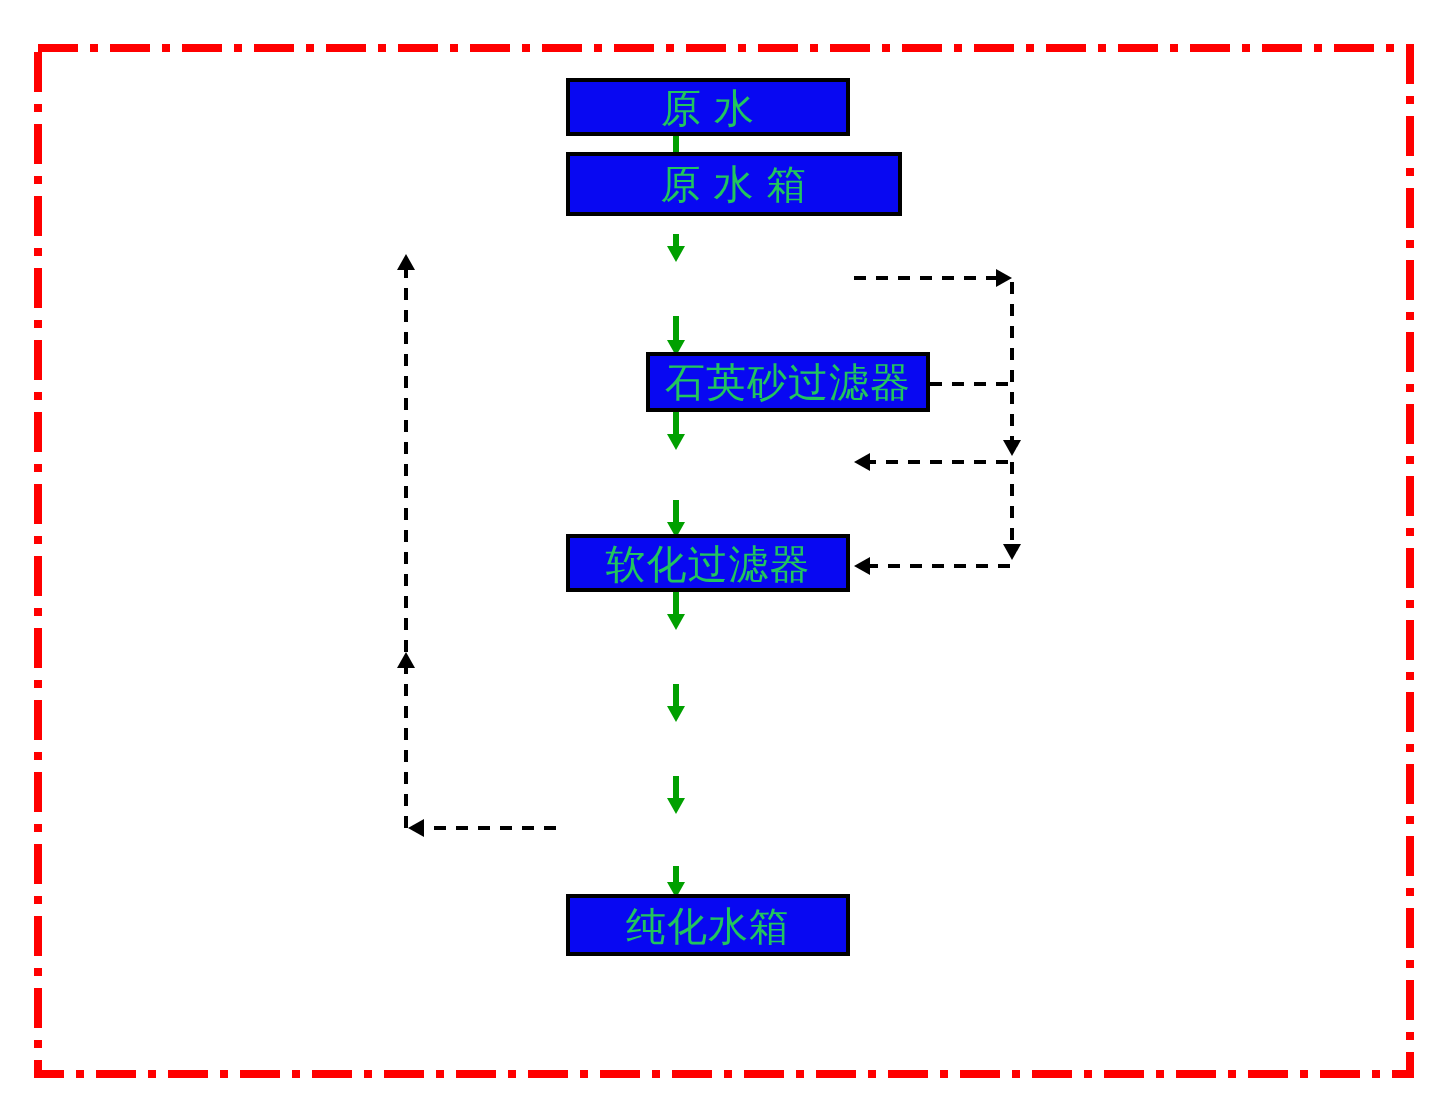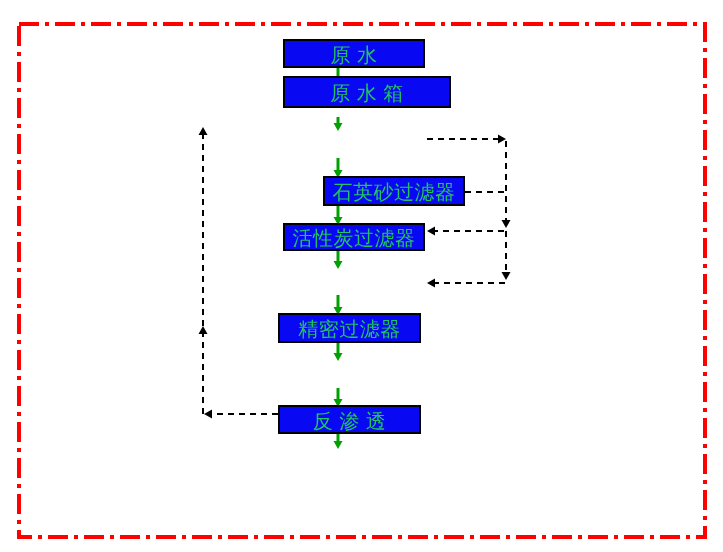--- a/index.html
+++ b/index.html
@@ -87,23 +87,20 @@
 
   <div class="node" style="left:283px; top:39px;  width:142px; height:29px;">
     <span class="node-label">原 水</span>
   </div>
   <div class="node" style="left:283px; top:76px;  width:168px; height:32px;">
     <span class="node-label">原 水 箱</span>
   </div>
   <div class="node" style="left:283px; top:176px; width:142px; height:30px;margin-left:40px;">
     <span class="node-label">石英砂过滤器</span>
   </div>
-  <div class="node" style="left:283px; top:223px; width:142px; height:28px;">
-    <span class="node-label">活性炭过滤器</span>
+  <div class="node" style="left:283px; top:267px; width:142px; height:29px;">
+    <span class="node-label">软化过滤器</span>
   </div>
-  <div class="node" style="left:278px; top:313px; width:143px; height:30px;">
-    <span class="node-label">精密过滤器</span>
-  </div>
-  <div class="node" style="left:278px; top:405px; width:143px; height:29px;">
-    <span class="node-label">反 渗 透</span>
+  <div class="node" style="left:283px; top:447px; width:142px; height:31px;">
+    <span class="node-label">纯化水箱</span>
   </div>
 
 </div>
 
 </body></html>

